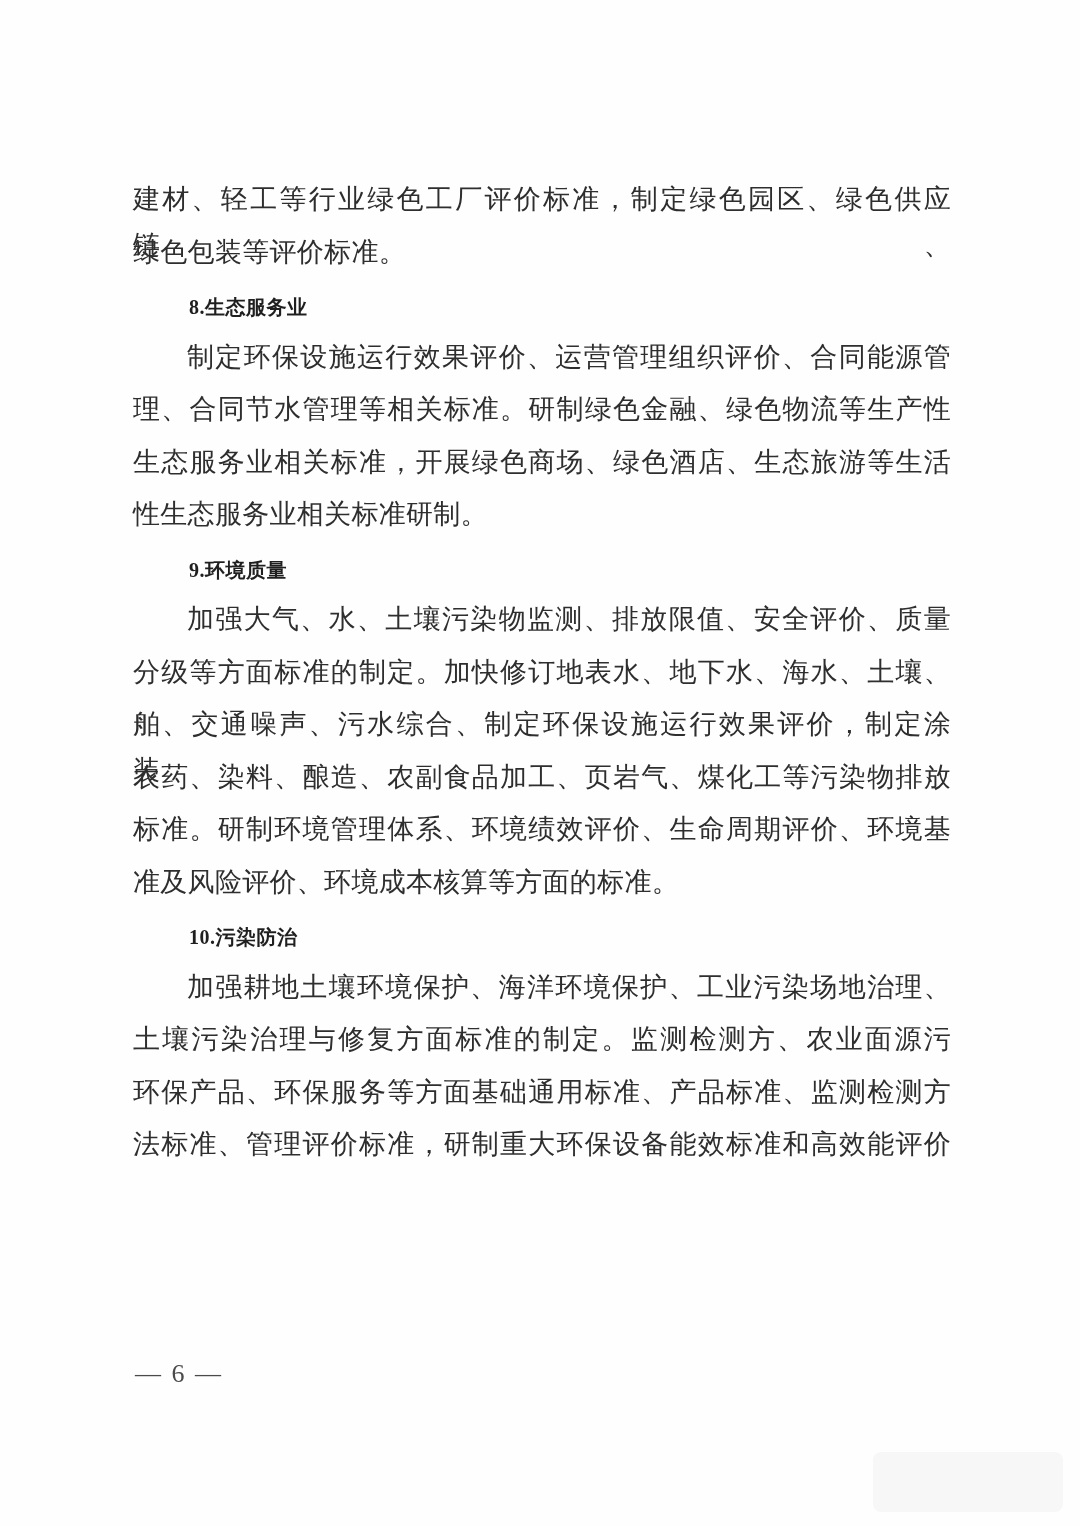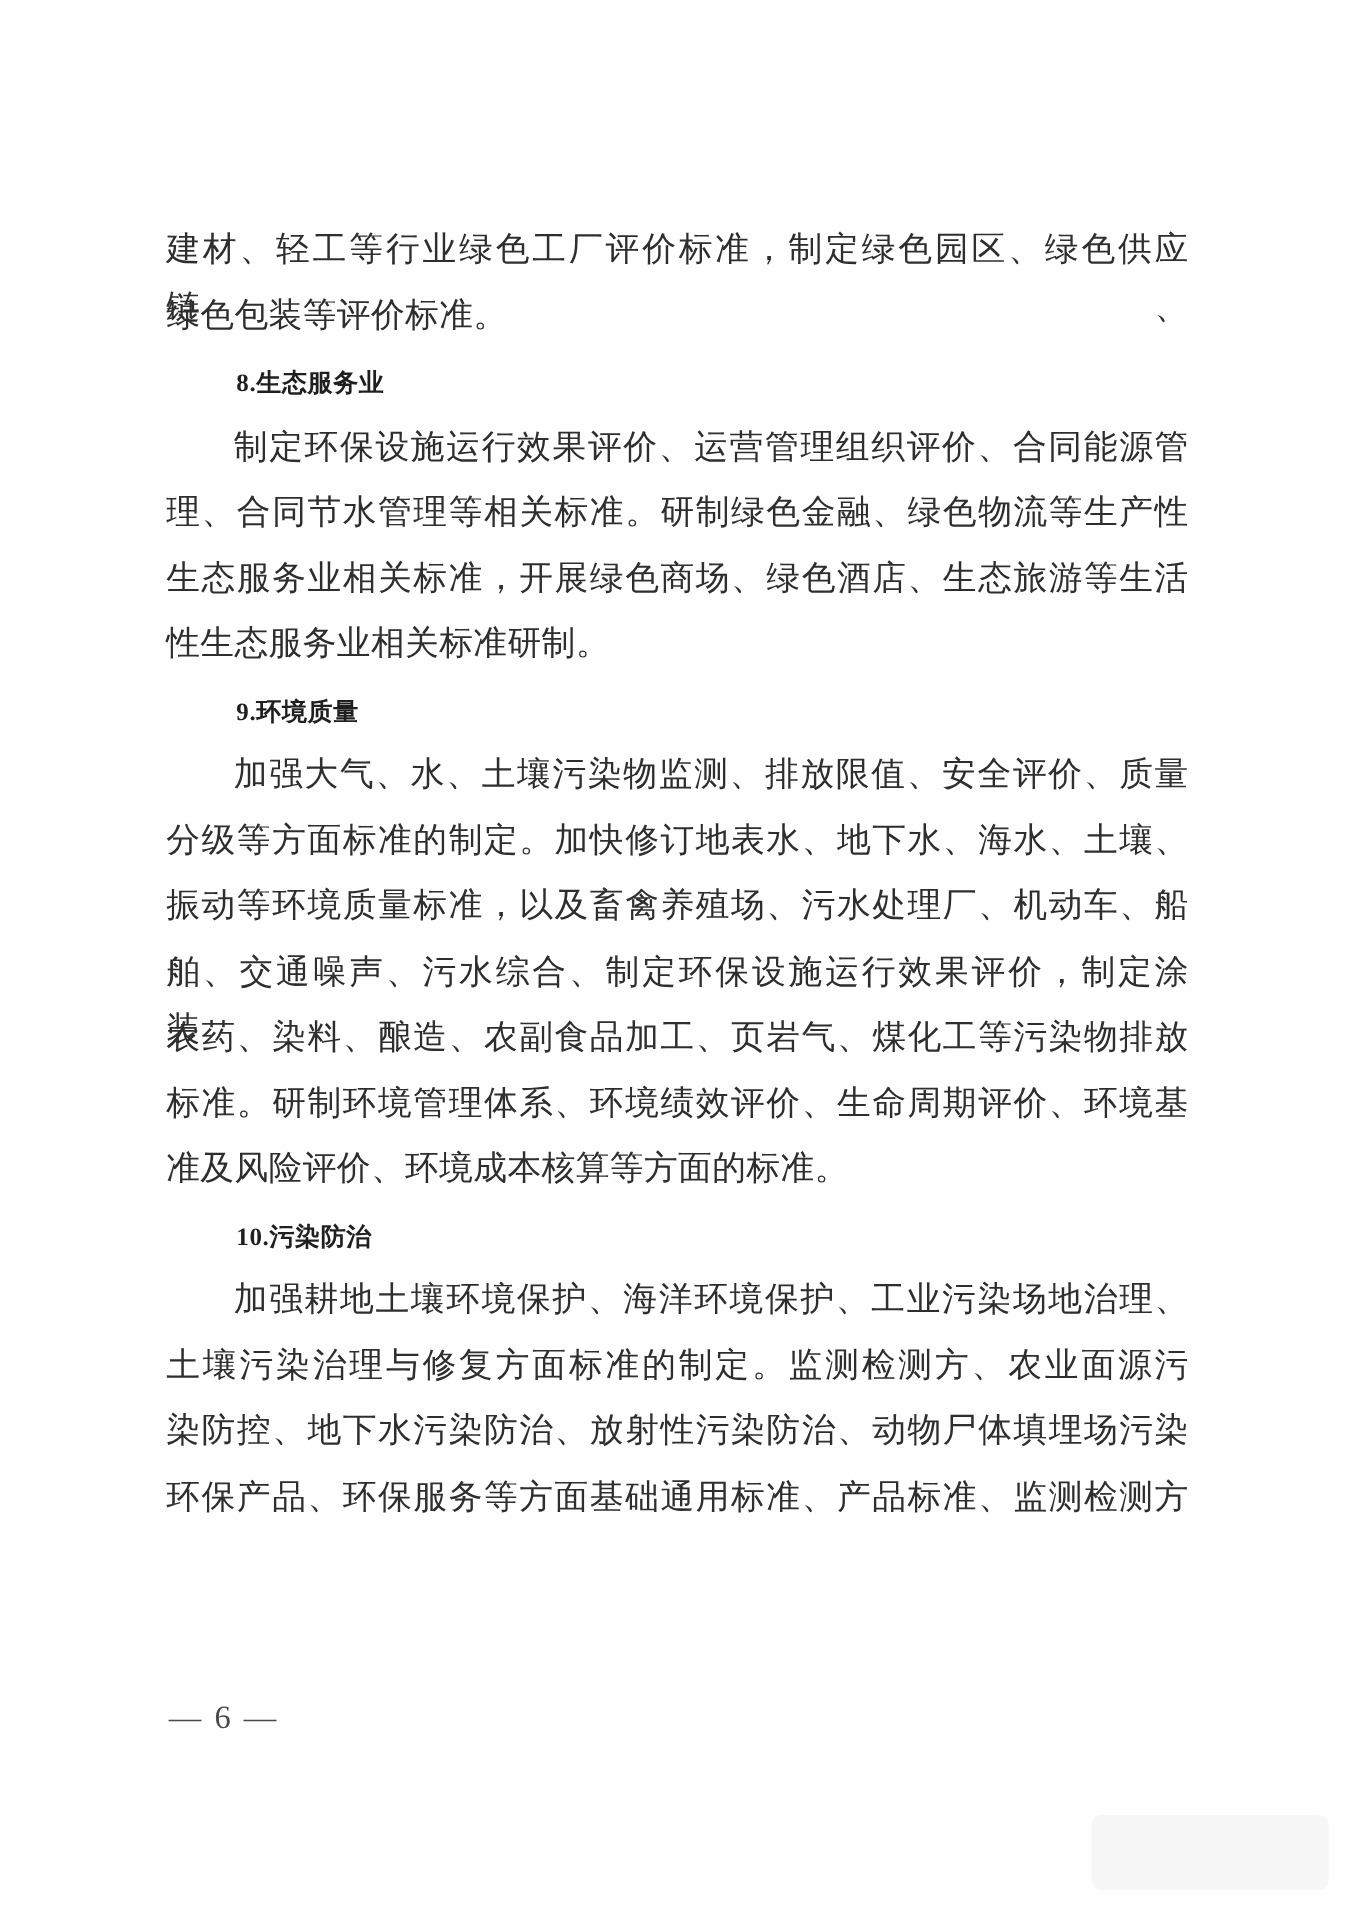--- a/index.html
+++ b/index.html
@@ -74,28 +74,27 @@
     <div class="line fill">建材、轻工等行业绿色工厂评价标准，制定绿色园区、绿色供应链、</div>
     <div class="line">绿色包装等评价标准。</div>
     <div class="heading">8.生态服务业</div>
     <div class="line fill indent">制定环保设施运行效果评价、运营管理组织评价、合同能源管</div>
     <div class="line fill">理、合同节水管理等相关标准。研制绿色金融、绿色物流等生产性</div>
     <div class="line fill">生态服务业相关标准，开展绿色商场、绿色酒店、生态旅游等生活</div>
     <div class="line">性生态服务业相关标准研制。</div>
     <div class="heading">9.环境质量</div>
     <div class="line fill indent">加强大气、水、土壤污染物监测、排放限值、安全评价、质量</div>
     <div class="line fill">分级等方面标准的制定。加快修订地表水、地下水、海水、土壤、</div>
-    <div class="line fill">振动等环境质量标准，以及畜禽养殖场、污水处理厂、机动车、船</div>
     <div class="line fill">舶、交通噪声、污水综合、制定环保设施运行效果评价，制定涂装、</div>
     <div class="line fill">农药、染料、酿造、农副食品加工、页岩气、煤化工等污染物排放</div>
     <div class="line fill">标准。研制环境管理体系、环境绩效评价、生命周期评价、环境基</div>
     <div class="line">准及风险评价、环境成本核算等方面的标准。</div>
     <div class="heading">10.污染防治</div>
     <div class="line fill indent">加强耕地土壤环境保护、海洋环境保护、工业污染场地治理、</div>
     <div class="line fill">土壤污染治理与修复方面标准的制定。监测检测方、农业面源污</div>
-    <div class="line fill">染防控、地下水污染防治、放射性污染防治、动物尸体填埋场污染</div>
     <div class="line fill">环保产品、环保服务等方面基础通用标准、产品标准、监测检测方</div>
+    <div class="line fill">法标准、管理评价标准，研制重大环保设备能效标准和高效能评价</div>
   </div>
 
   <div class="footer">— 6 —</div>
 
   <div class="watermark"></div>
 </div>
 
 </body></html>

